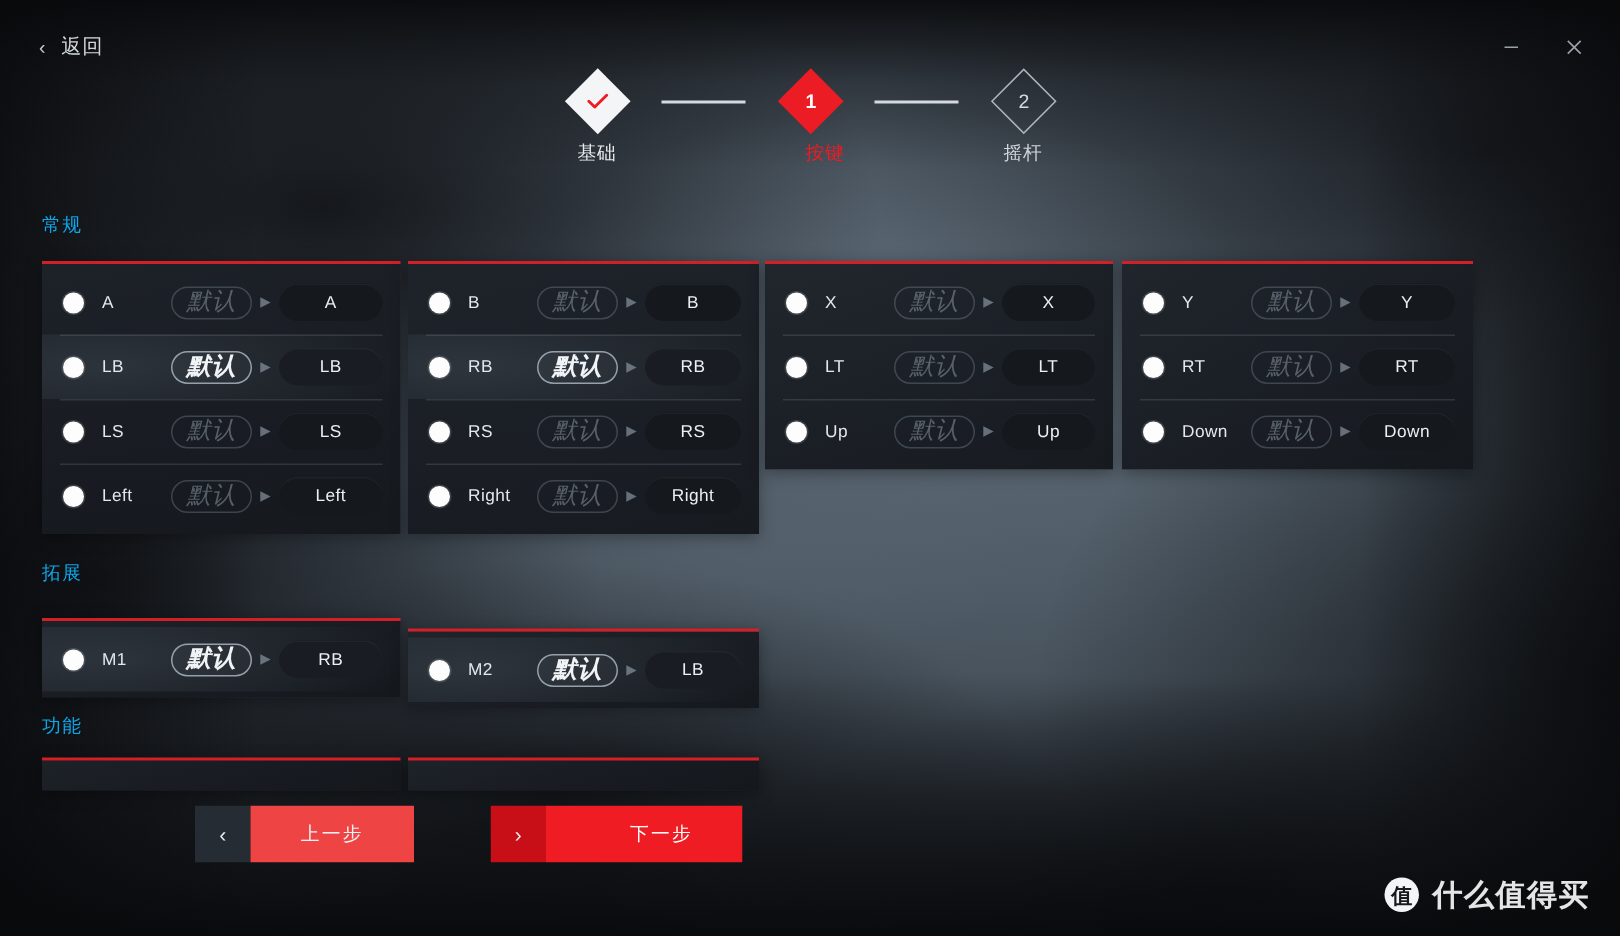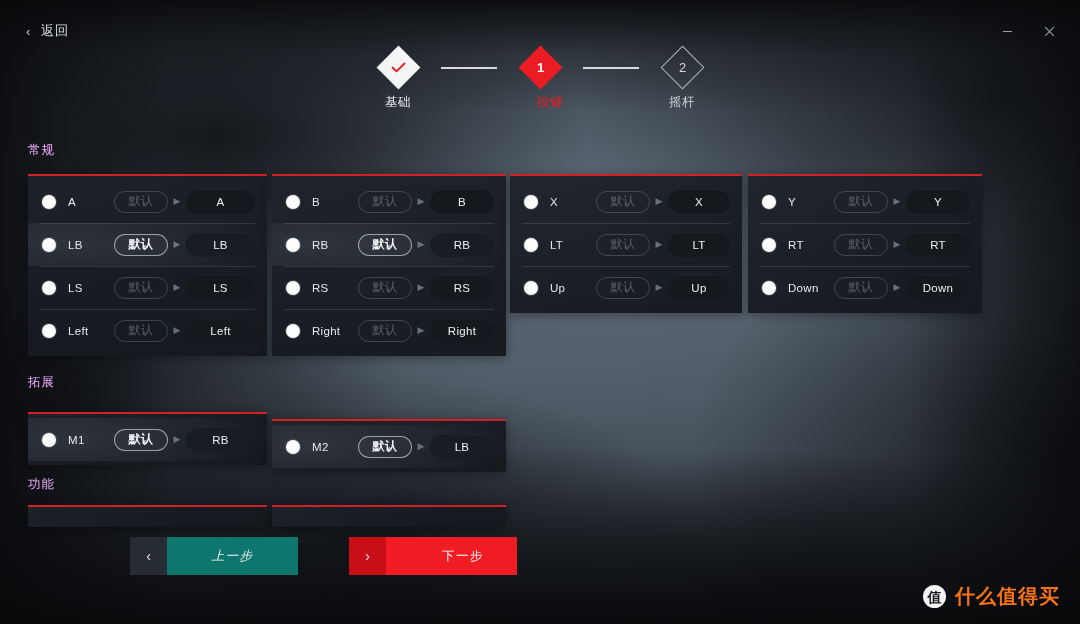--- a/index.html
+++ b/index.html
@@ -118,21 +118,21 @@
     width: 56px; height: 1.5px; background: #d6dade;
     margin-top: 15px;
     flex: 0 0 auto;
   }
 
   
   .content { position: absolute; inset: 0; z-index: 10; }
 
   .section-title {
     position: absolute;
-    font-size: 12.5px; color: #f0abfc; letter-spacing: 1px;
+    font-size: 12.5px; color: #0ea5e9; letter-spacing: 1px;
   }
 
   
   .panel {
     position: absolute;
     background: linear-gradient(160deg, rgba(30,35,41,.94) 0%, rgba(24,28,34,.95) 55%, rgba(20,24,29,.96) 100%);
     border-top: 2px solid #d31f26;
     box-shadow: 0 2px 10px rgba(0,0,0,.35);
   }
 
@@ -160,22 +160,23 @@
   }
   .row-label {
     margin-left: 12px;
     font-size: 11.5px; color: #e4e8ec; letter-spacing: .3px;
     width: 46px; flex: 0 0 auto;
   }
 
   .pill-default {
     width: 54px; height: 22px; border-radius: 11px;
     display: flex; align-items: center; justify-content: center;
-    font-size: 12px; letter-spacing: .5px; cursor: pointer;
+    font-size: 16px; letter-spacing: .5px; cursor: pointer;
     flex: 0 0 auto;
+    font-style: italic;
   }
   .pill-default.dim {
     border: 1px solid rgba(132,146,160,.34);
     color: rgba(155,167,179,.48);
     background: transparent;
   }
   .pill-default.on {
     border: 1px solid rgba(186,198,210,.75);
     color: #f1f4f7;
     background: rgba(255,255,255,.03);
@@ -211,38 +212,38 @@
   .step-btn .chev {
     width: 37px;
     display: flex; align-items: center; justify-content: center;
     font-size: 14px; color: #e7eaee; font-weight: 400;
   }
   .step-btn .txt {
     display: flex; align-items: center; justify-content: center;
     font-size: 12.5px; letter-spacing: 1.5px; color: #f0f3f6;
   }
   .btn-prev .chev { background: #262c34; }
-  .btn-prev .txt  { background: #0f766e; width: 131px; font-style: italic; }
+  .btn-prev .txt  { background: #ef4444; width: 109px; }
   .btn-next .chev { background: #c80f18; }
   .btn-next .txt  { background: #f01c24; width: 131px; color: #fff; padding-left: 23px; }
 
   
   .watermark {
     position: absolute; right: 20px; bottom: 14px;
     display: flex; align-items: center; gap: 9px;
     z-index: 30; pointer-events: none;
   }
   .wm-badge {
     width: 23px; height: 23px; border-radius: 50%;
     background: #f2f4f6; color: #17191c;
     display: flex; align-items: center; justify-content: center;
     font-size: 14px; font-weight: 700; line-height: 1;
   }
   .wm-text {
-    font-size: 20px; font-weight: 700; color: #f97316; letter-spacing: 1px;
+    font-size: 20px; font-weight: 700; color: #e5e5e5; letter-spacing: 1px;
   }
 </style>
 </head>
 <body>
 
 <div id="app">
 
   <div class="bg-layer bg-base"></div>
   <div class="bg-layer bg-blotch-a"></div>
   <div class="bg-layer bg-blotch-b"></div>

